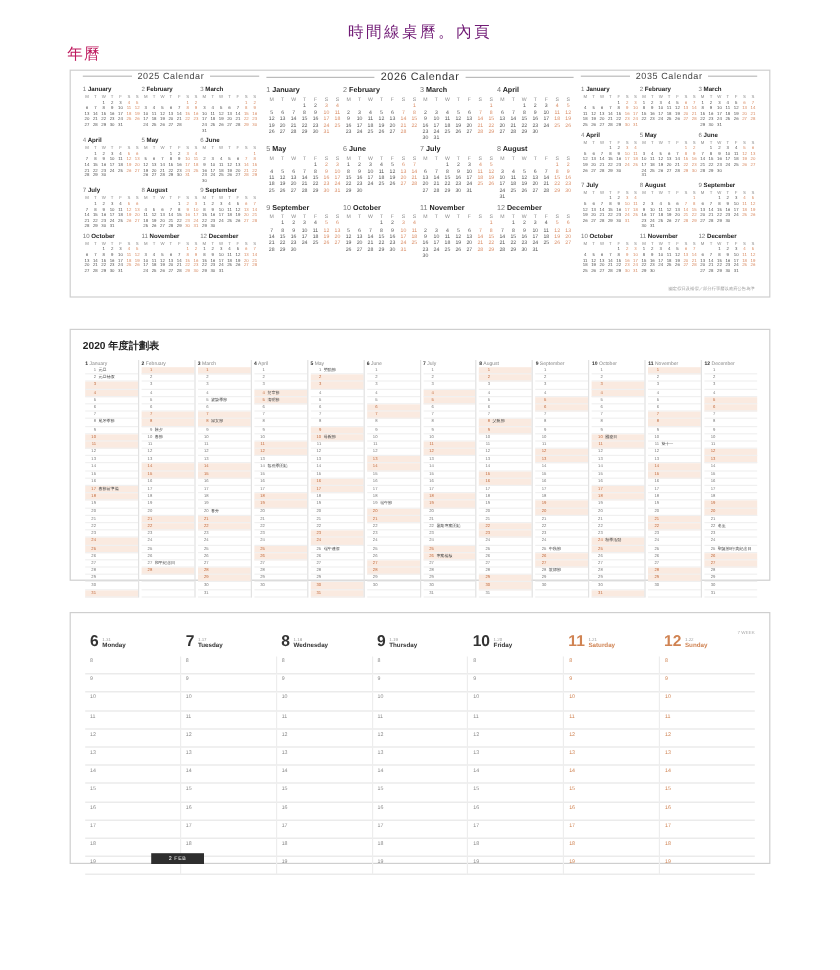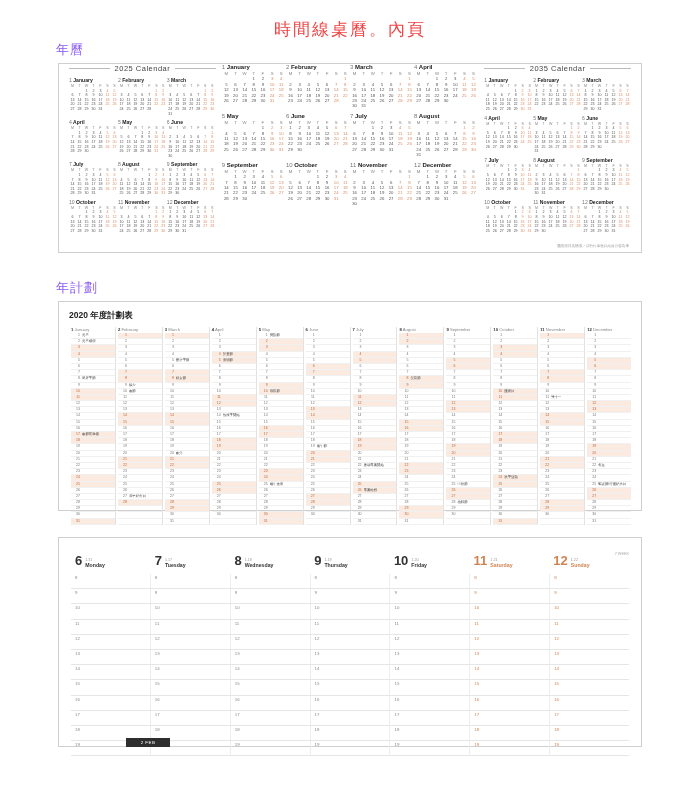--- a/index.html
+++ b/index.html
@@ -12,29 +12,29 @@
     color: #333;
   }
   .page {
     position: relative;
     width: 700px;
     height: 808px;
     overflow: hidden;
   }
   .main-title {
     text-align: center;
-    font-size: 17px;
+    font-size: 13px;
     letter-spacing: 2px;
-    color: #ef4444;
+    color: #701a75;
     padding-top: 18px;
     font-family: "Liberation Serif", serif;
   }
   .section-label {
     font-size: 13px;
-    color: #8b5cf6;
+    color: #be185d;
     margin: 0 0 4px 56px;
     letter-spacing: 1px;
     font-family: "Liberation Serif", serif;
   }
   .sheet {
     position: relative;
     margin: 0 auto;
     background: #fff;
     border: 1px solid #cfcfcf;
     box-sizing: border-box;
@@ -910,20 +910,25 @@
               <span></span>
               <span></span>
               <span></span>
               <span></span>
             </div>
           </div>
         </div>
     </div>
 
     <div class="yr-col yr-center">
+      <div class="yr-head">
+        <span class="ln"></span>
+        <span class="ttl">2026 Calendar</span>
+        <span class="ln"></span>
+      </div>
       <div class="mgrid" id="grid2026">
           <div class="mon">
             <div class="mon-name"><span class="mon-num">1</span> January</div>
             <div class="dow">
               <span>M</span>
               <span>T</span>
               <span>W</span>
               <span>T</span>
               <span>F</span>
               <span>S</span>
@@ -2333,21 +2338,20 @@
             </div>
           </div>
         </div>
     </div>
 
     <div class="yr-note">國定假日及補假／部分行事曆以政府公告為準</div>
   </div>
 
   <div class="spacer-sm"></div>
 
-  <div class="section-label">年計劃</div>
   <div class="sheet sheet-plan">
     <div class="plan-title">2020 年度計劃表</div>
     <div class="plan-cols" id="planCols">
         <div class="plan-col">
           <div class="plan-col-head"><b>1</b> <span>January</span></div>
           <div class="prow">
             <span class="d">1</span>
             <span class="ev">元旦</span>
           </div>
           <div class="prow">

